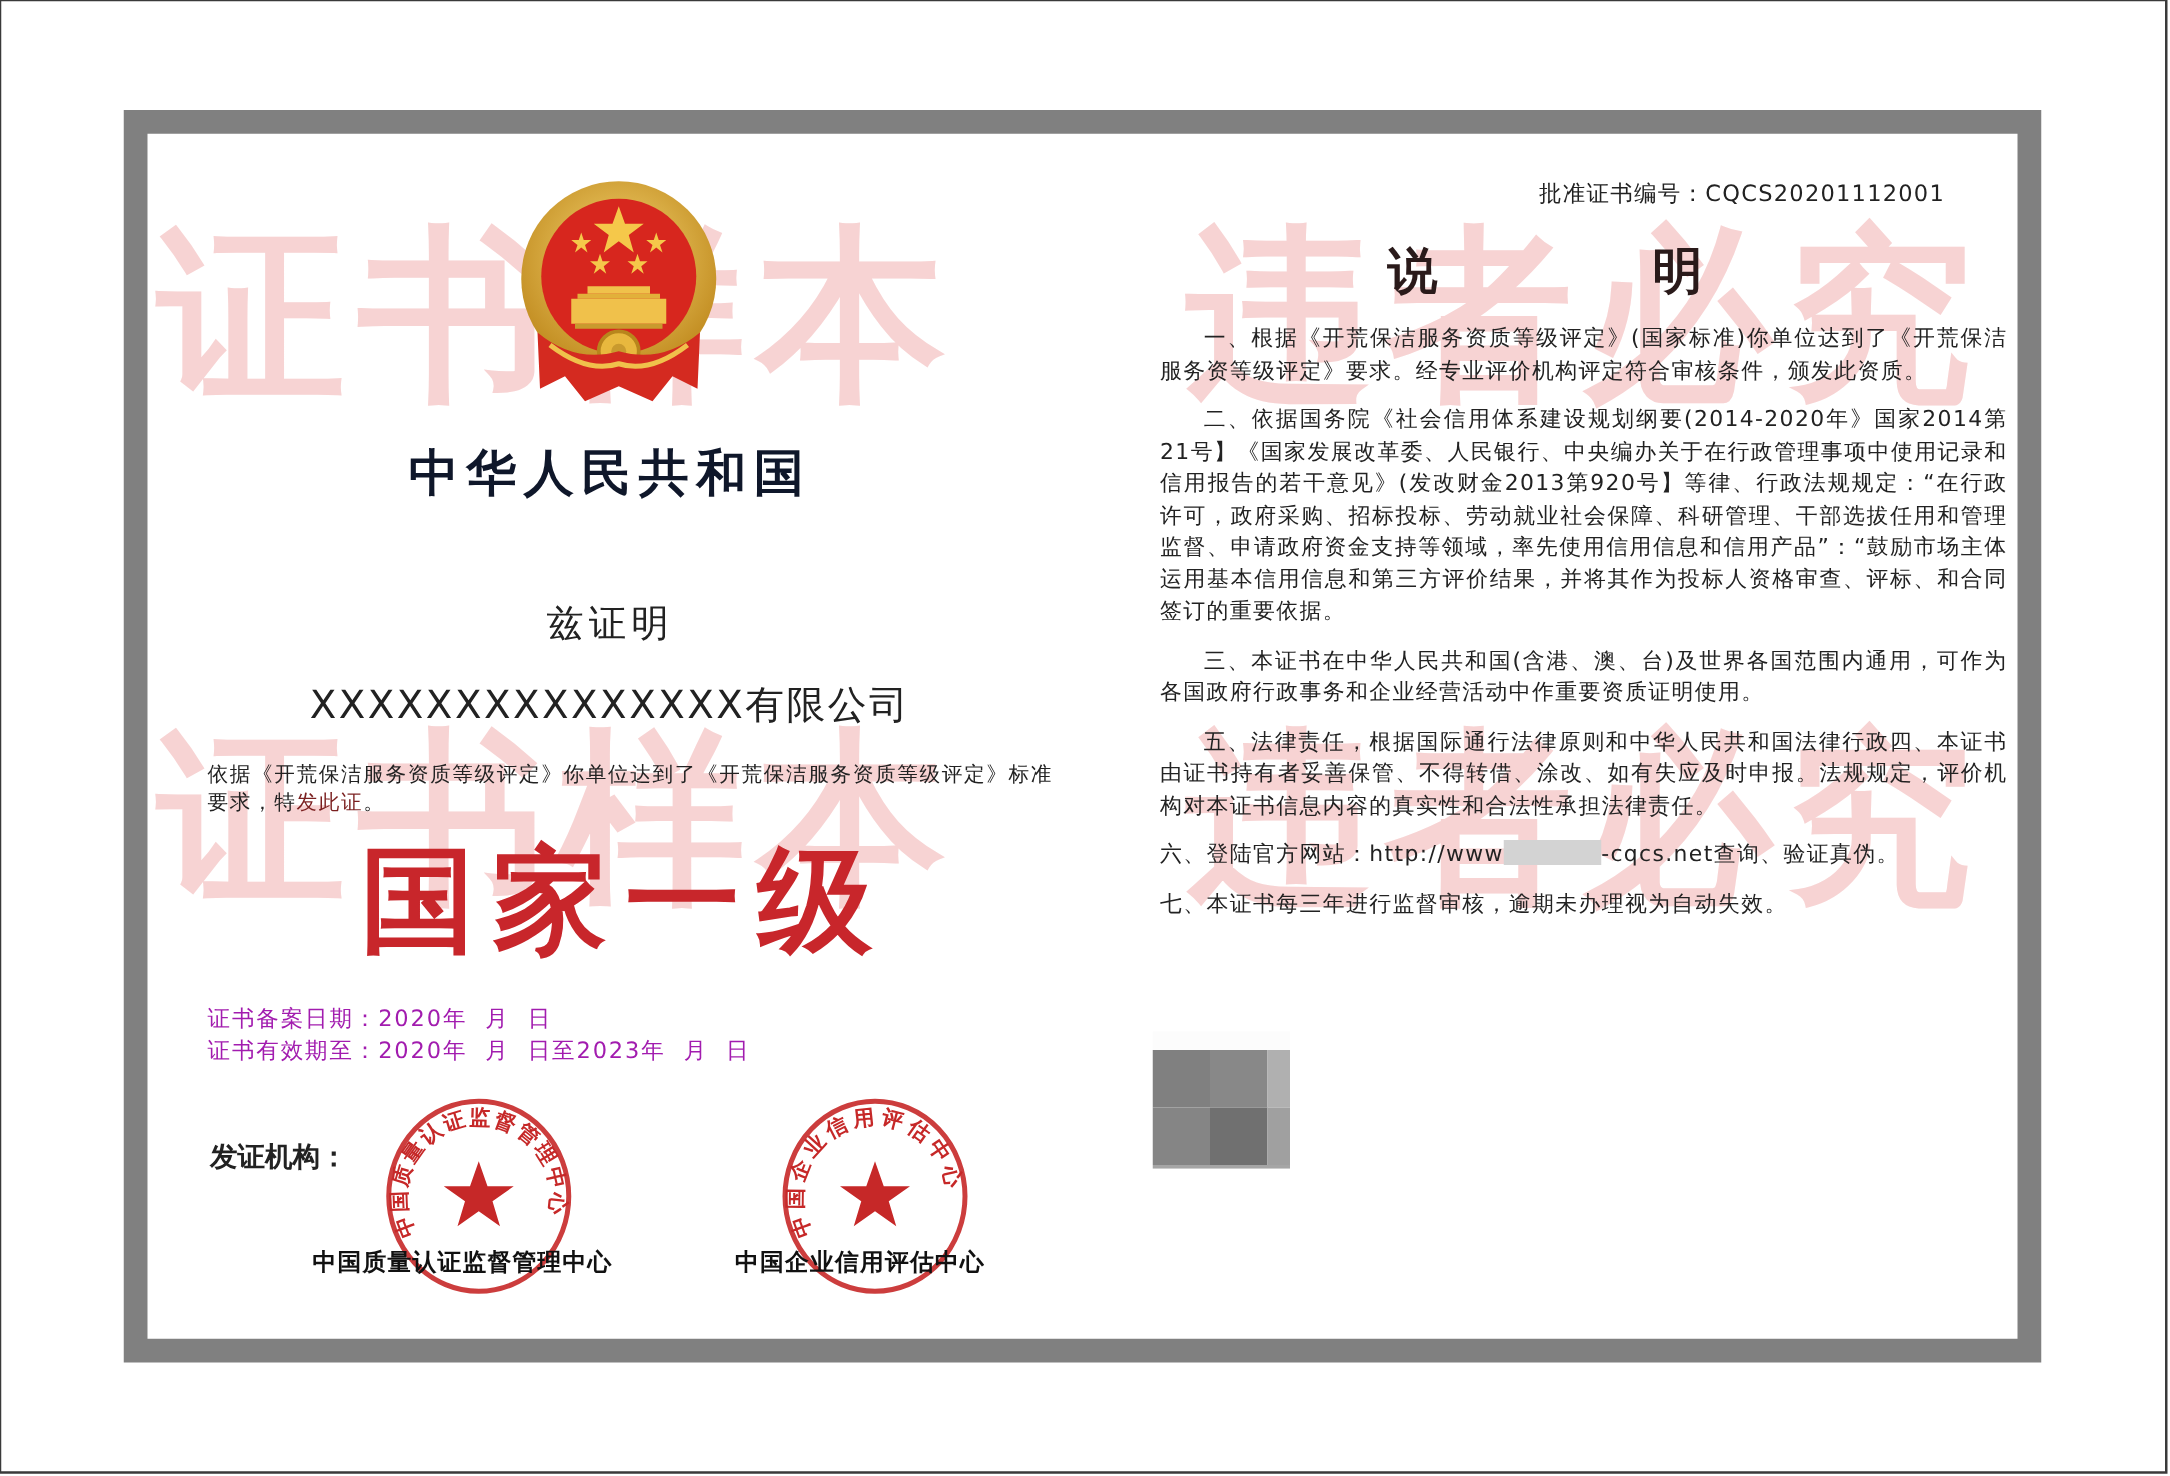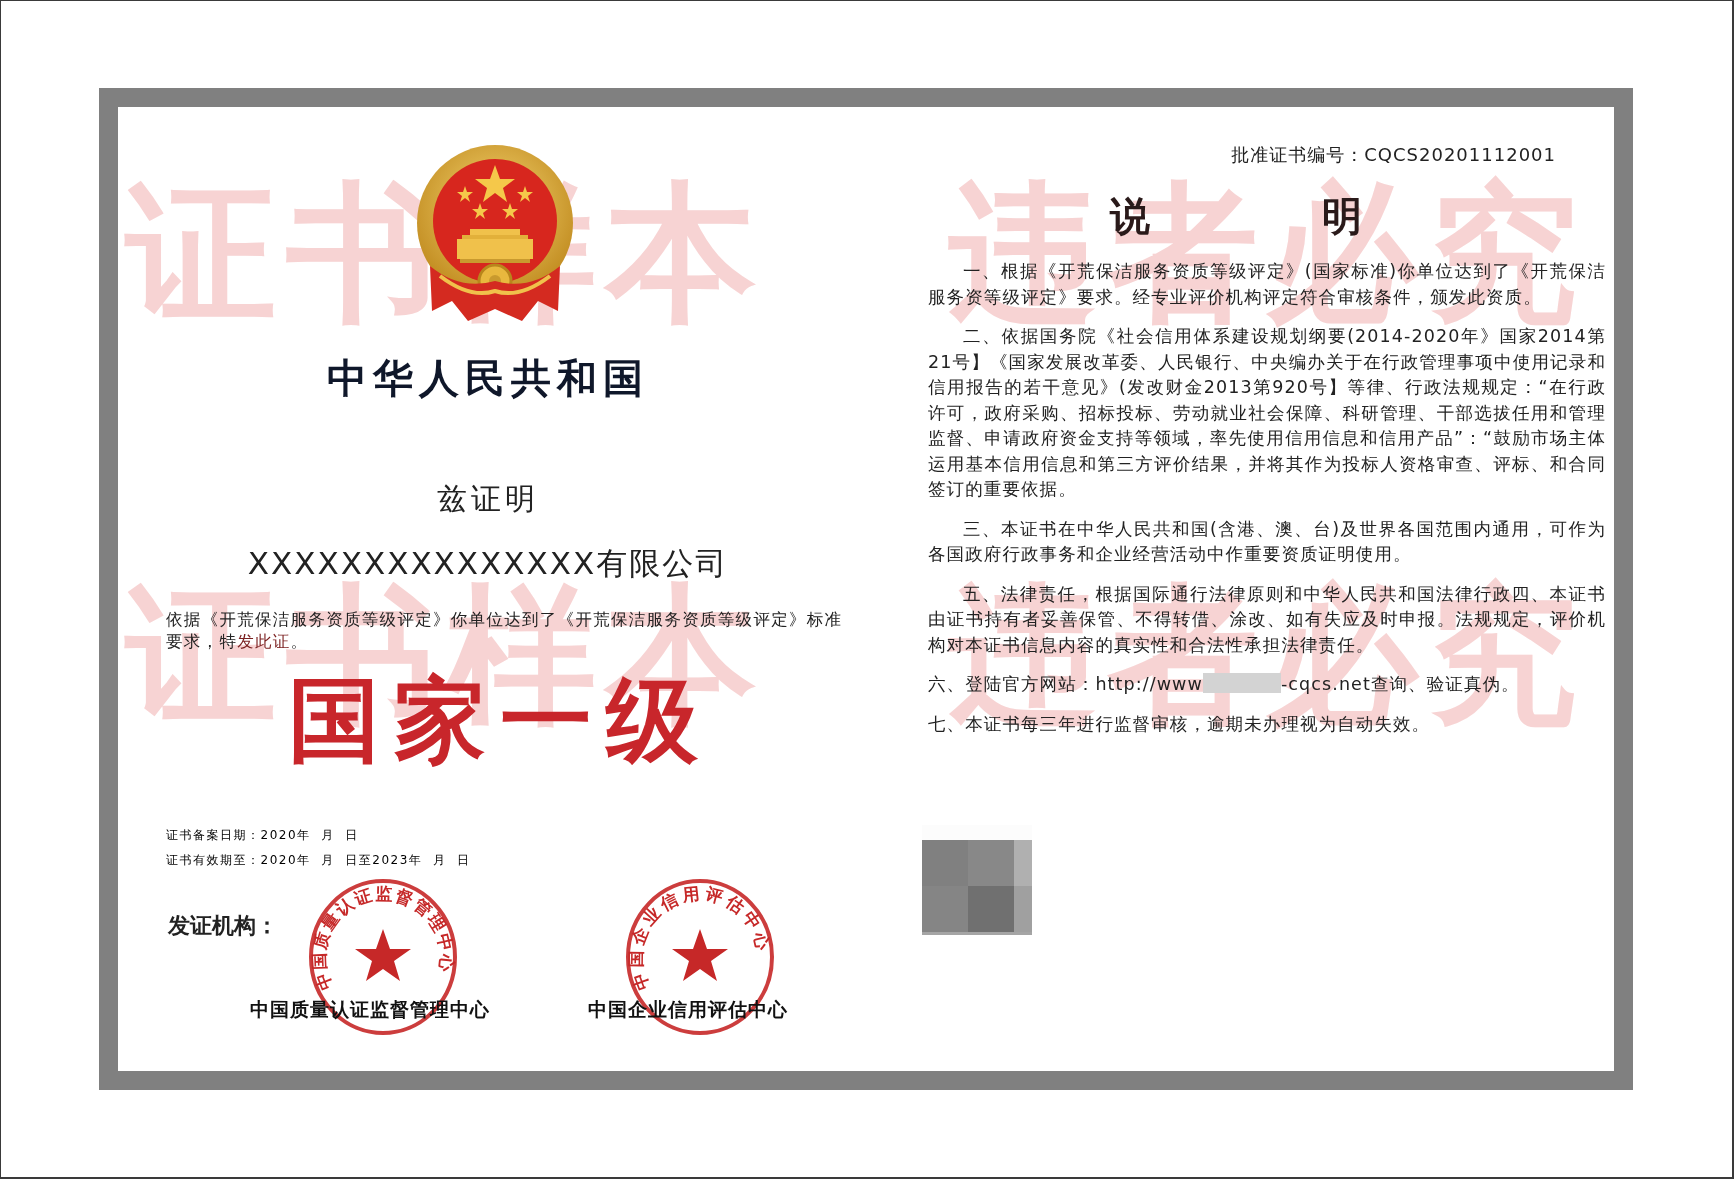--- a/index.html
+++ b/index.html
@@ -45,21 +45,21 @@
       left: 48px; top: 502px; width: 680px; font-size: 16.5px; line-height: 22px;
       letter-spacing: 1.3px; color: #222;
     }
     .basis .red { color: #7a1f1f; }
 
     .grade {
       left: 170px; top: 552px; font-size: 92px; font-weight: bold; color: #c8262b;
       font-family: "DejaVu Serif", "Liberation Serif", serif; letter-spacing: 14px;
     }
 
-    .dates { left: 48px; top: 716px; font-size: 12px; line-height: 25px; letter-spacing: 1.5px; color:#000000; }
+    .dates { left: 48px; top: 696px; font-size: 18px; line-height: 25px; letter-spacing: 1.5px; color:#a21caf; }
     .dates div { white-space: pre; }
 
     .issuer-label {
       left: 50px; top: 804px; font-size: 22px; font-weight: bold; color:#222;
       font-family: "DejaVu Serif", "Liberation Serif", serif;
     }
     .stamp { width: 160px; height: 160px; top: 770px; }
     .stamp1 { left: 185px; }
     .stamp2 { left: 502px; }
     .org {

